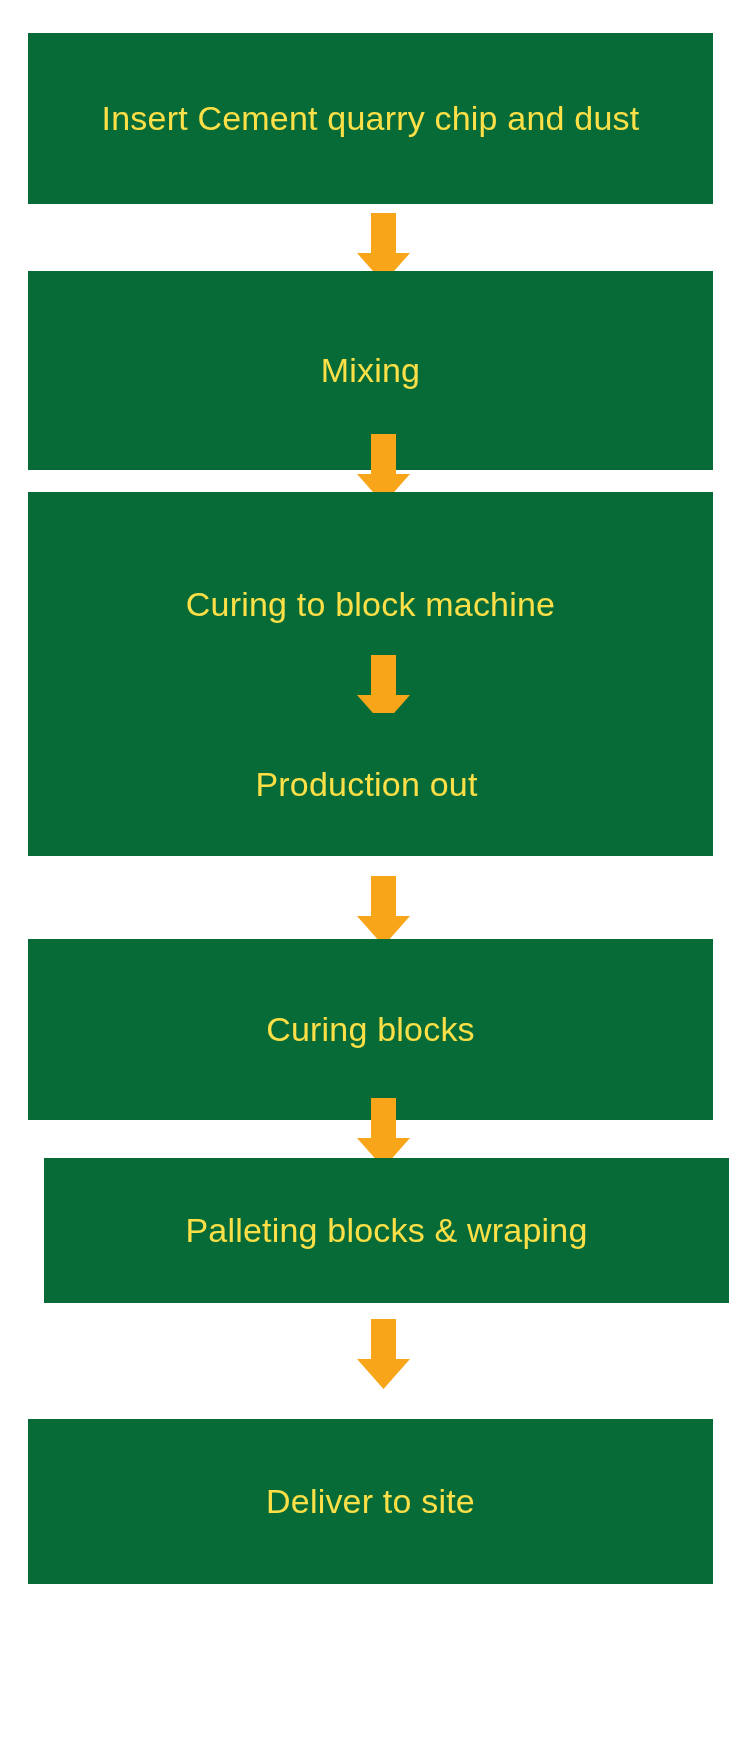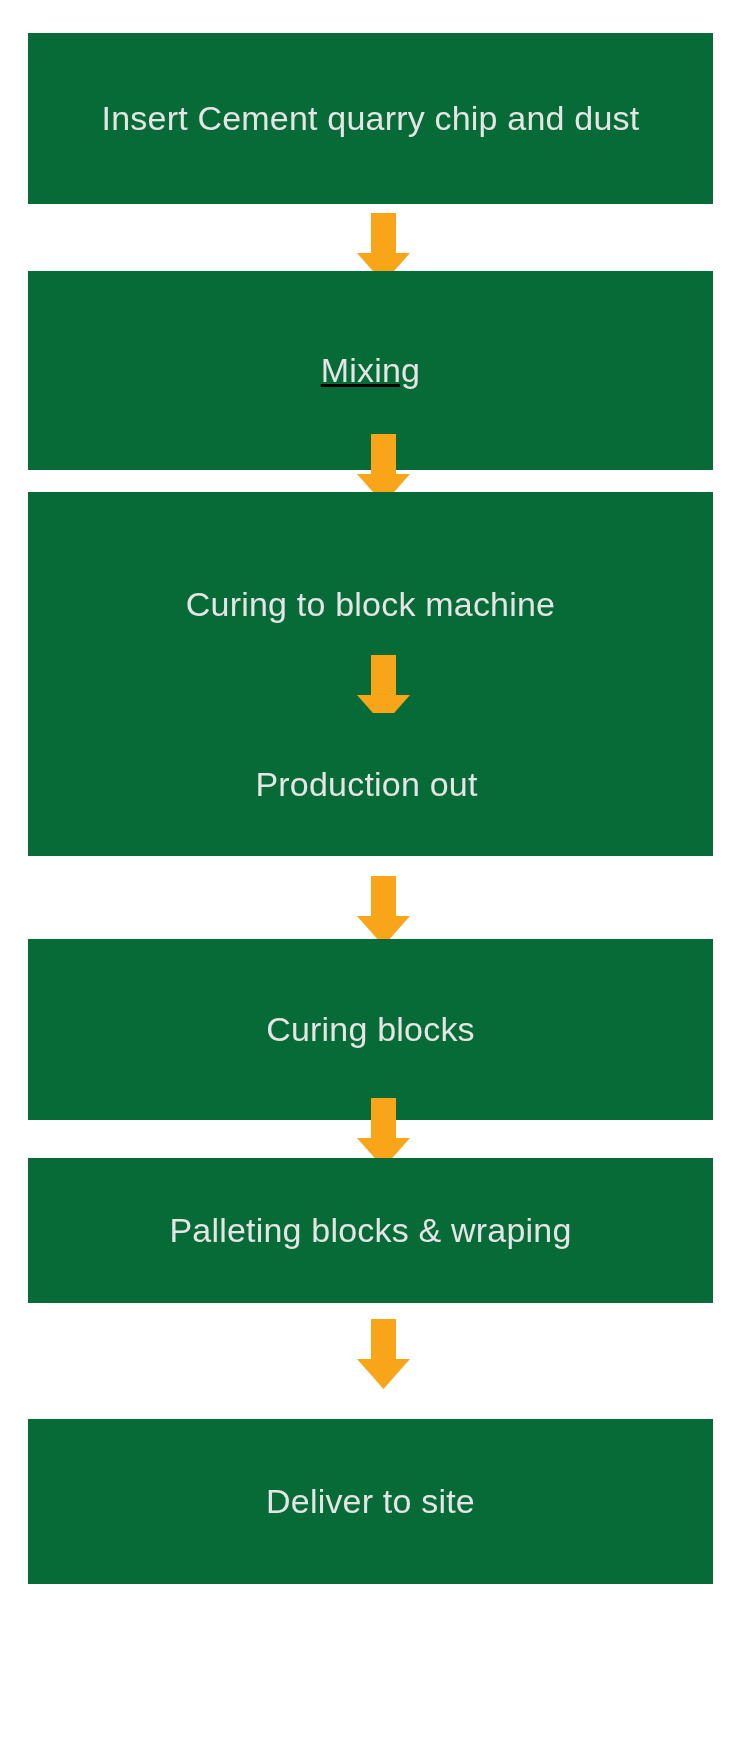--- a/index.html
+++ b/index.html
@@ -27,37 +27,37 @@
     width: 685px;
     background: #076B37;
     display: flex;
     align-items: center;
     justify-content: center;
     box-sizing: border-box;
     padding: 4px 18px;
   }
 
   .node-label {
-    color: #e5e5e5;
+    color: #fde047;
     font-family: "Liberation Sans", sans-serif;
     font-weight: 300;
     font-size: 34px;
     line-height: 1.33;
     letter-spacing: 0.2px;
     text-align: center;
     white-space: pre-line;
   }
 
   
   .node-1 { top: 33px;   height: 171px; }
-  .node-2 { top: 271px;  height: 199px; text-decoration: underline; }
+  .node-2 { top: 271px;  height: 199px; }
   .node-3 { top: 492px;  height: 225px; }
   .node-4 { top: 713px;  height: 143px; padding-left: 10px; }
   .node-5 { top: 939px;  height: 181px; }
-  .node-6 { top: 1158px; height: 145px; }
+  .node-6 { top: 1158px; height: 145px; margin-left: 16px; }
   .node-7 { top: 1379px; height: 165px; margin-top: 40px; }
 
   .arrow {
     position: absolute;
     left: 357px;
     width: 53px;
     height: 70px;
   }
   .arrow svg { display: block; width: 53px; height: 70px; }
 

